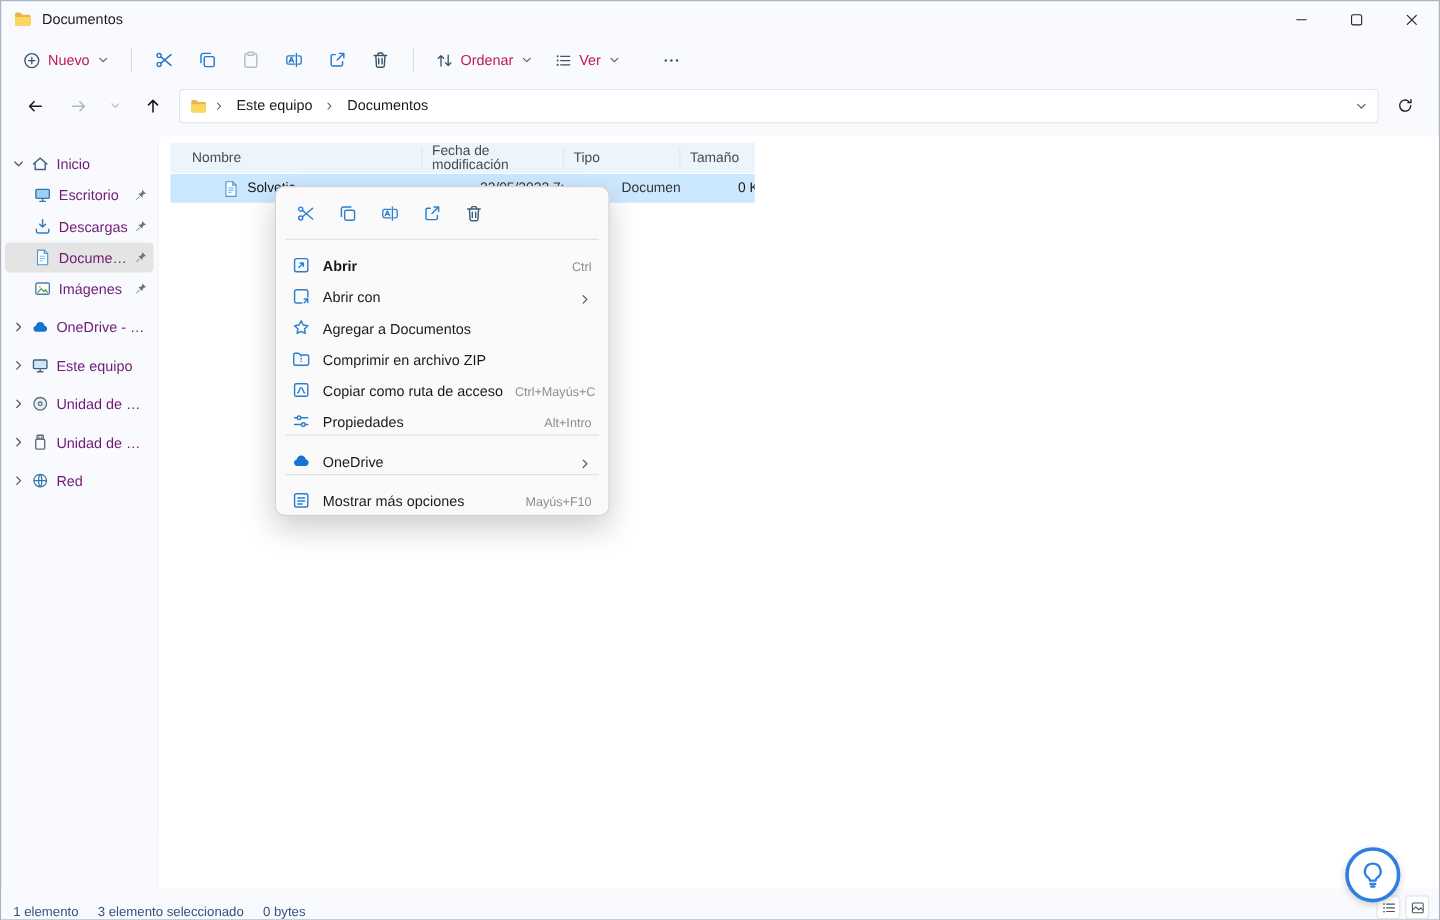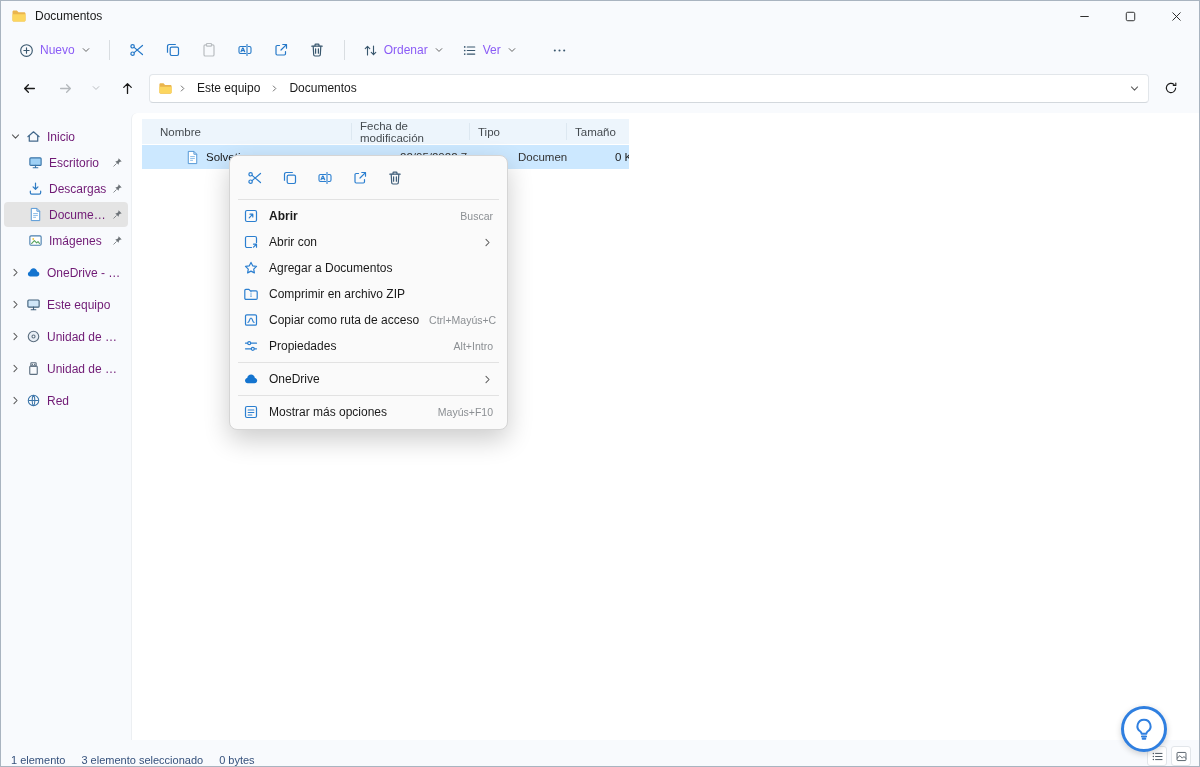--- a/index.html
+++ b/index.html
@@ -7,21 +7,21 @@
   .screen { position:relative; width:1200px; height:767px; background:#f8fafd; border:1px solid #a9b4c0; display:flex; flex-direction:column; }
 
   
   .titlebar { height:30px; display:flex; align-items:center; justify-content:space-between; padding-left:10px; flex:0 0 auto; }
   .title-left { display:flex; align-items:center; gap:8px; font-size:12px; color:#1a1a1a; }
   .win-controls { display:flex; height:100%; }
   .win-btn { width:46px; height:100%; display:flex; align-items:center; justify-content:center; color:#222; cursor:default; }
 
   
   .toolbar { height:38px; display:flex; align-items:center; padding:0 10px; gap:2px; flex:0 0 auto; }
-  .tb-btn { display:flex; align-items:center; gap:6px; padding:5px 8px; border-radius:5px; font-size:12px; color:#8b5cf6; }
+  .tb-btn { display:flex; align-items:center; gap:6px; padding:5px 8px; border-radius:5px; font-size:12px; color:#be185d; }
   .tb-iconbtn { width:34px; height:28px; display:flex; align-items:center; justify-content:center; border-radius:5px; }
   .ic-blue { color:#2578c8; }
   .ic-dis { color:#b9bdc1; }
   .ic-dark { color:#39576e; }
   .tb-sep { width:1px; height:20px; background:#d9dde1; margin:0 8px; }
   .chev { color:#5a5a5a; }
 
   
   .navbar { height:44px; display:flex; align-items:center; padding:0 14px 6px 14px; gap:8px; flex:0 0 auto; }
   .nav-btn { width:28px; height:28px; display:flex; align-items:center; justify-content:center; border-radius:5px; color:#1a1a1a; }
@@ -54,21 +54,21 @@
   .cell { padding:0 8px; white-space:nowrap; overflow:hidden;margin-left:40px; }
   .cell-name { display:flex; align-items:center; gap:6px; padding-left:3px; }
   .cell-date, .cell-type { color:#333; }
   .cell-size { text-align:right; }
 
   
   .context-menu { position:absolute; left:228px; top:154px; width:279px; background:#fafafa; border:1px solid #d5d5d5; border-radius:8px; box-shadow:0 10px 26px rgba(0,0,0,.20); padding:4px; z-index:20; }
   .cm-iconrow { display:flex; align-items:center; gap:5px; padding:4px 6px; }
   .cm-iconbtn { width:30px; height:28px; display:flex; align-items:center; justify-content:center; border-radius:4px; color:#2b7fd0; }
   .cm-divider { height:1px; background:#e2e2e2; margin:3px 4px; }
-  .cm-item { height:26px; display:flex; align-items:center; gap:10px; padding:0 10px 0 9px; border-radius:4px; font-size:12px; color:#1a1a1a; }
+  .cm-item { height:26px; display:flex; align-items:flex-end; gap:10px; padding:0 10px 0 9px; border-radius:4px; font-size:12px; color:#1a1a1a; }
   .cm-item.default .cm-label { font-weight:bold; }
   .cm-ic { width:16px; height:16px; color:#2b7fd0; flex:0 0 auto; }
   .cm-label { flex:1; white-space:nowrap; }
   .cm-shortcut { font-size:10.5px; color:#8b8f93; }
   .cm-subchev { width:11px; height:11px; color:#5a5a5a; }
 
   
   .statusbar { height:26px; display:flex; align-items:flex-end; gap:16px; padding:0 8px 0 10px; font-size:11px; color:#35517c; flex:0 0 auto; background:#f8fafd; }
   .sb-right { margin-left:auto; display:flex; align-items:center; gap:4px; }
   .sb-viewbtn { width:20px; height:20px; display:flex; align-items:center; justify-content:center; border-radius:3px; color:#4a5560; background:#fff; border:1px solid #e2e6ea; }
@@ -671,21 +671,21 @@
     </div>
     <div class="cm-divider"></div>
 
     <div class="cm-item default">
       <span class="cm-ic">
           <svg width="16" height="16">
             <use href="#i-open"></use>
           </svg>
         </span>
       <span class="cm-label">Abrir</span>
-      <span class="cm-shortcut">Buscar</span>
+      <span class="cm-shortcut">Ctrl</span>
     </div>
     <div class="cm-item">
       <span class="cm-ic">
           <svg width="16" height="16">
             <use href="#i-openwith"></use>
           </svg>
         </span>
       <span class="cm-label">Abrir con</span>
       <span class="cm-subchev">
           <svg width="11" height="11">

